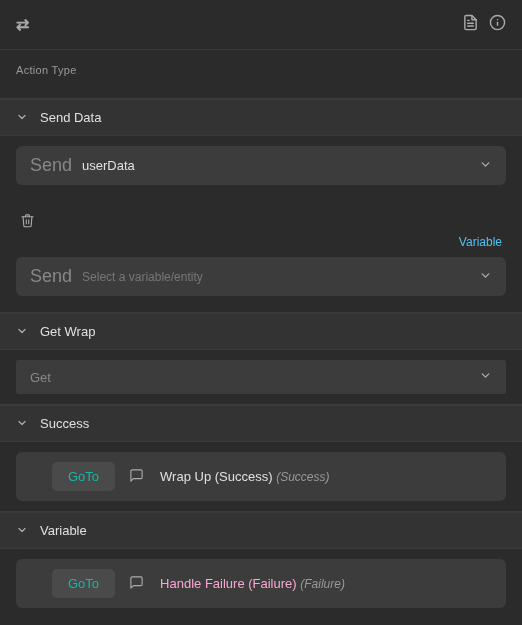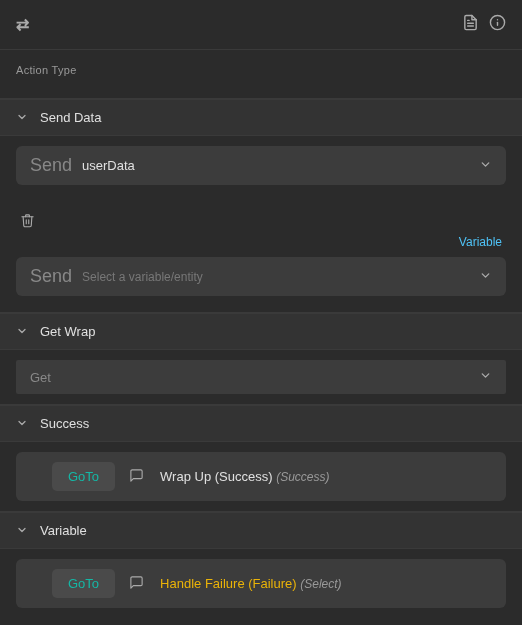--- a/index.html
+++ b/index.html
@@ -358,18 +358,18 @@
 <div class="goto-section">
   <div class="goto-row">
     <button class="goto-btn">GoTo</button>
     <div class="goto-target">
       <span>
         <svg width="15" height="15" viewBox="0 0 24 24" fill="none" stroke="#aaa" stroke-width="1.8" stroke-linecap="round" stroke-linejoin="round">
             <path d="M21 15a2 2 0 01-2 2H7l-4 4V5a2 2 0 012-2h14a2 2 0 012 2z"></path>
           </svg>
       </span>
       <span>
-        <span style="font-weight:500; color:#eab308;">Handle Failure (Failure)</span>
-        <span style="color:#999; font-style:italic; font-size:12px;">(Select)</span>
+        <span style="font-weight:500; color:#f9a8d4;">Handle Failure (Failure)</span>
+        <span style="color:#999; font-style:italic; font-size:12px;">(Failure)</span>
       </span>
     </div>
   </div>
 </div>
 
 </body></html>

